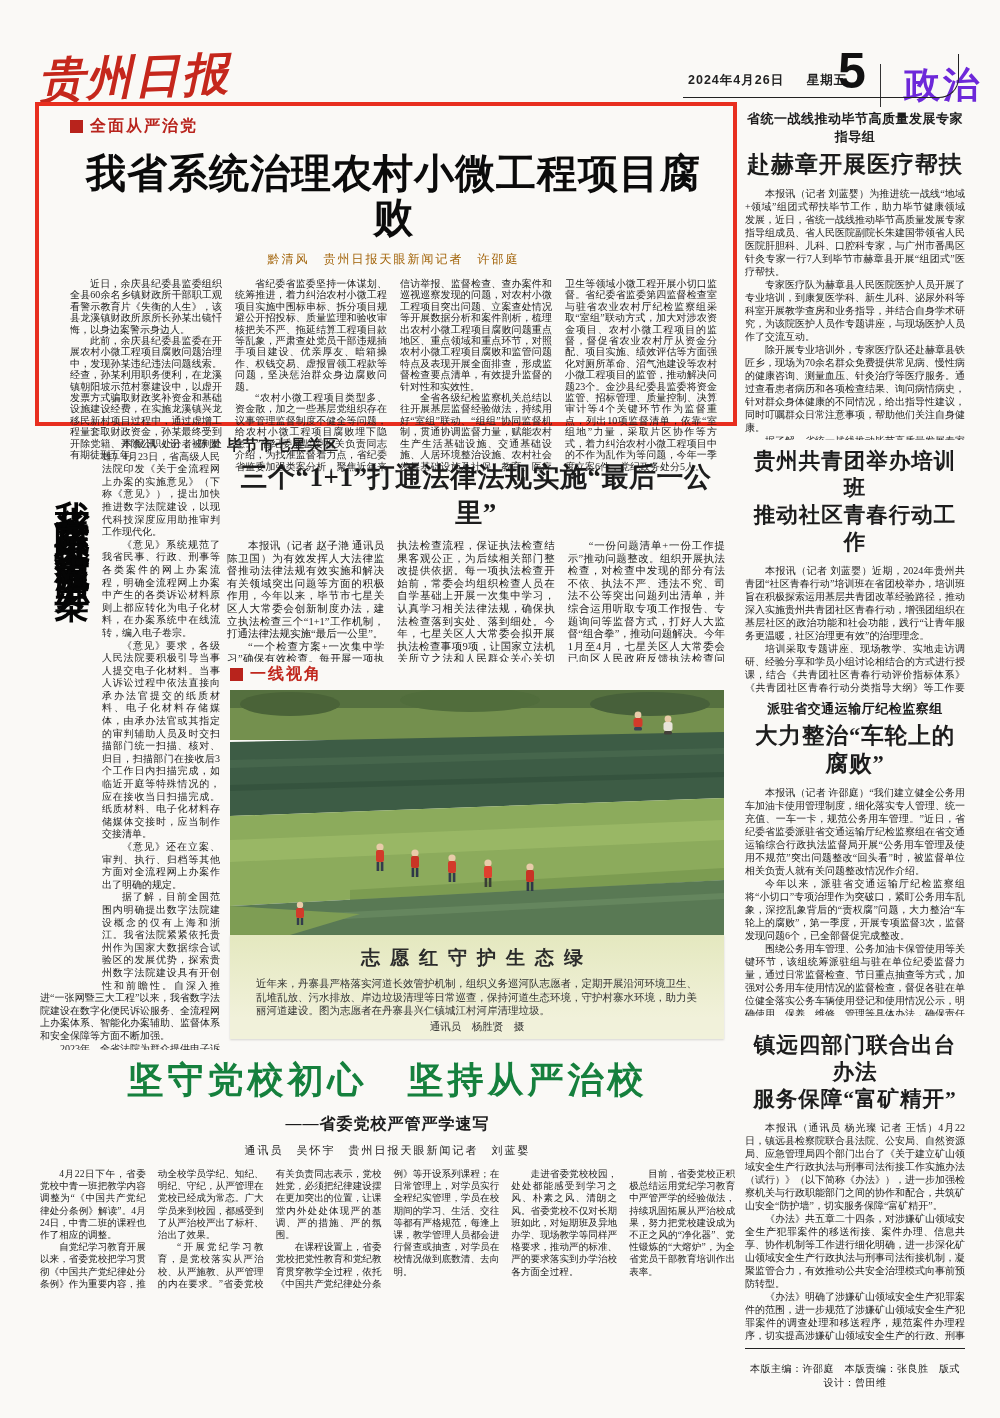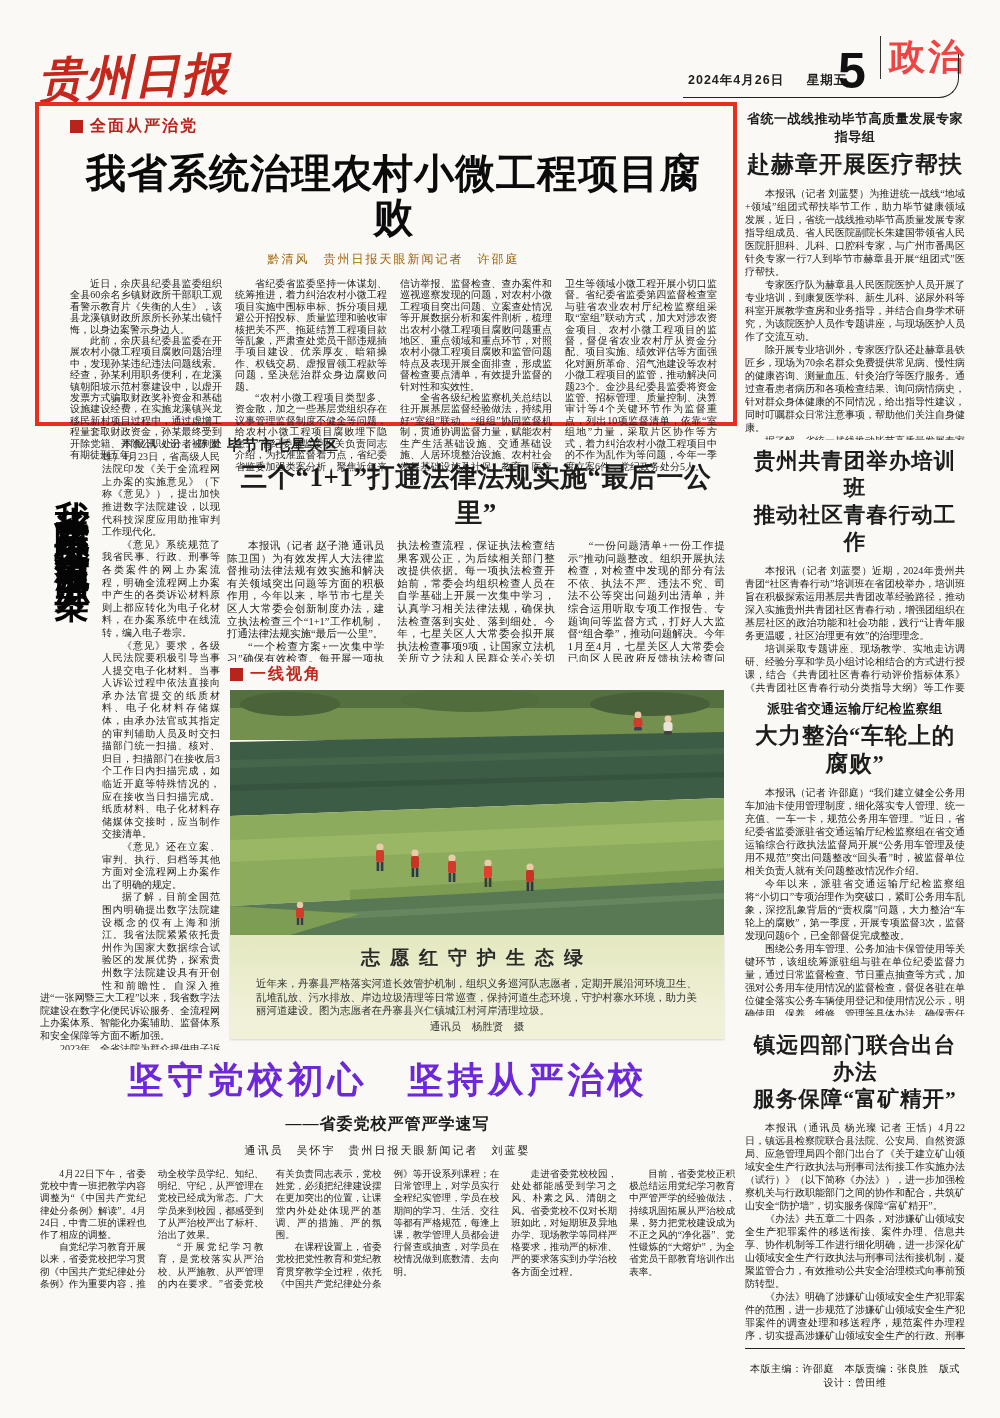--- a/index.html
+++ b/index.html
@@ -21,22 +21,22 @@
   }
   .dateline {
     left:688px; top:72px; font-family:"Liberation Sans",sans-serif;
     font-weight:bold; font-size:12.5px; color:#222; letter-spacing:1px;
   }
   .pageno {
     left:838px; top:46px; font-family:"Liberation Sans",sans-serif;
     font-size:50px; font-weight:bold; color:#111; line-height:1;
   }
   .sectionname {
-    left:880px; top:36px; font-size:36px; font-weight:900; color:#ef4444;
-    border-left:1.5px solid #333; padding-left:8px; line-height:1.2;
+    left:880px; top:64px; font-size:36px; font-weight:900; color:#6d28d9;
+    border-left:1.5px solid #333; padding-left:23px; line-height:1.2;
     font-family:"Liberation Serif",serif; letter-spacing:3px;
   }
   .bracket {
     left:683px; top:54px; width:276px; height:44px;
     border-bottom:1.5px solid #222; border-right:1.5px solid #222;
     border-bottom-right-radius:20px;
   }
 
   
   .leadbox {
@@ -96,21 +96,21 @@
     padding:10px 26px 6px 26px; box-shadow:0 1px 2px rgba(0,0,0,.15);
   }
   .cap-title { text-align:center; font-size:19px; font-weight:900; letter-spacing:10px; color:#2b2b2b; }
   .cap-text { margin-top:6px; font-size:10.5px; line-height:13.5px; color:#333; }
   .cap-credit { text-align:center; font-size:10.5px; color:#333; margin-top:2px; }
 
   
   .school { left:40px; top:1056px; width:695px; height:356px; overflow:hidden; }
   .school-headline {
     text-align:center; font-size:36px; font-weight:900; letter-spacing:4px;
-    font-family:"Liberation Serif",serif; color:#6d28d9;
+    font-family:"Liberation Serif",serif; color:#15803d;
   }
   .school-sub { text-align:center; font-size:16px; font-weight:bold; margin-top:9px; letter-spacing:1px; }
   .school-byline { text-align:center; font-size:11px; margin-top:8px; letter-spacing:2px; }
   .school-body {
     margin-top:10px; height:242px; overflow:hidden;
     column-count:6; column-gap:12px; font-size:9.6px; line-height:12.2px;
   }
 
   
   .side { left:745px; width:220px; overflow:hidden; }

